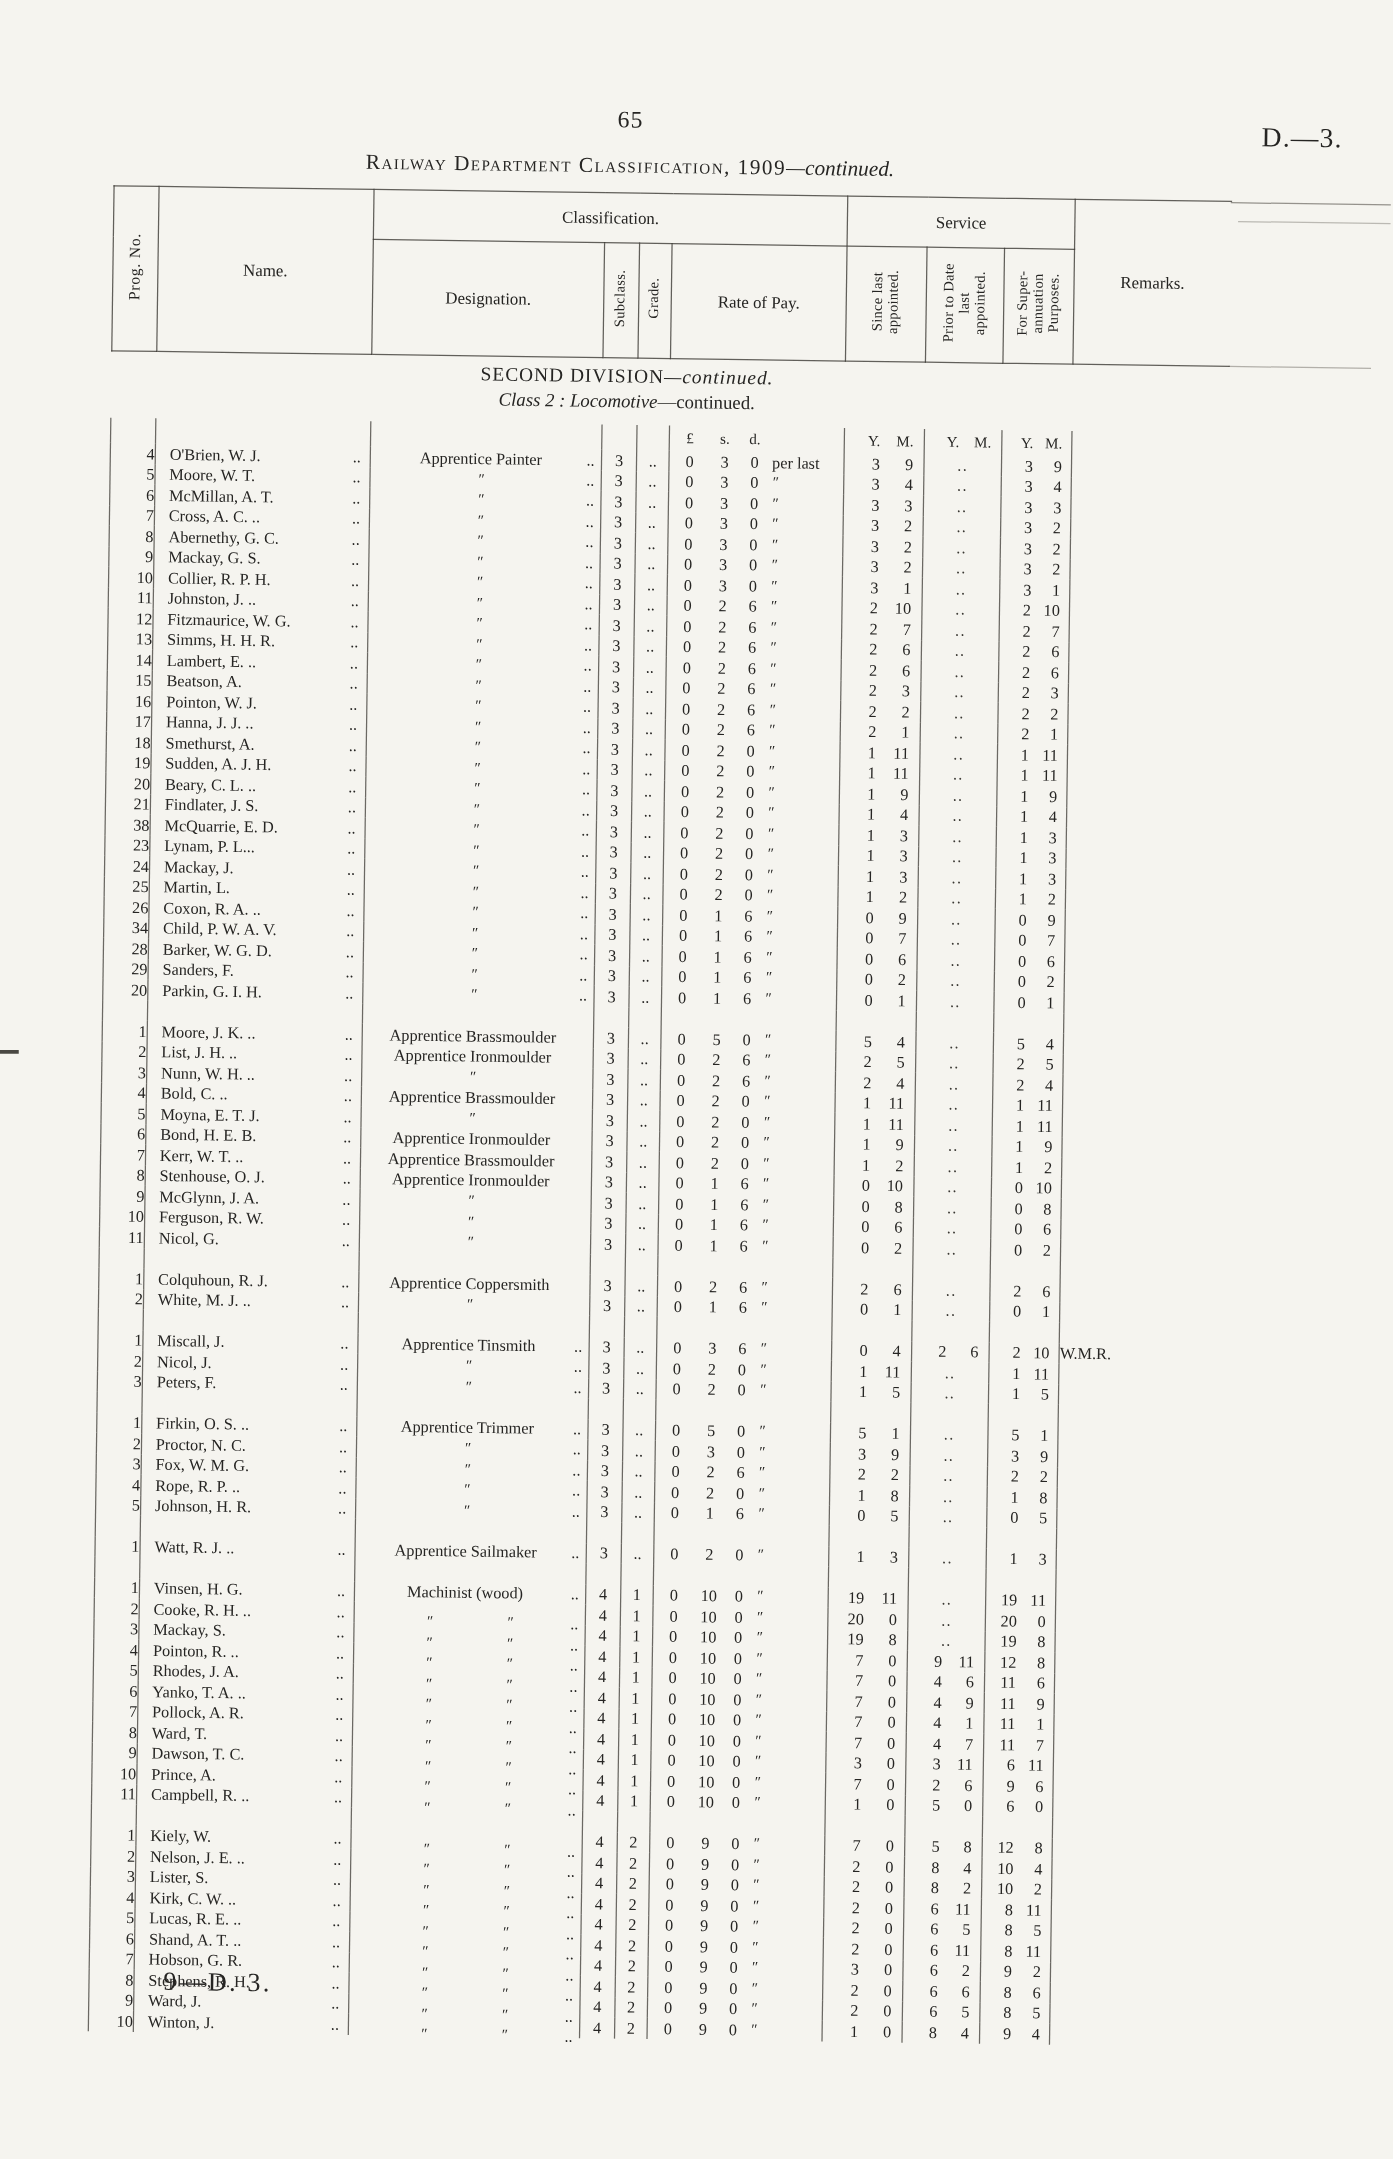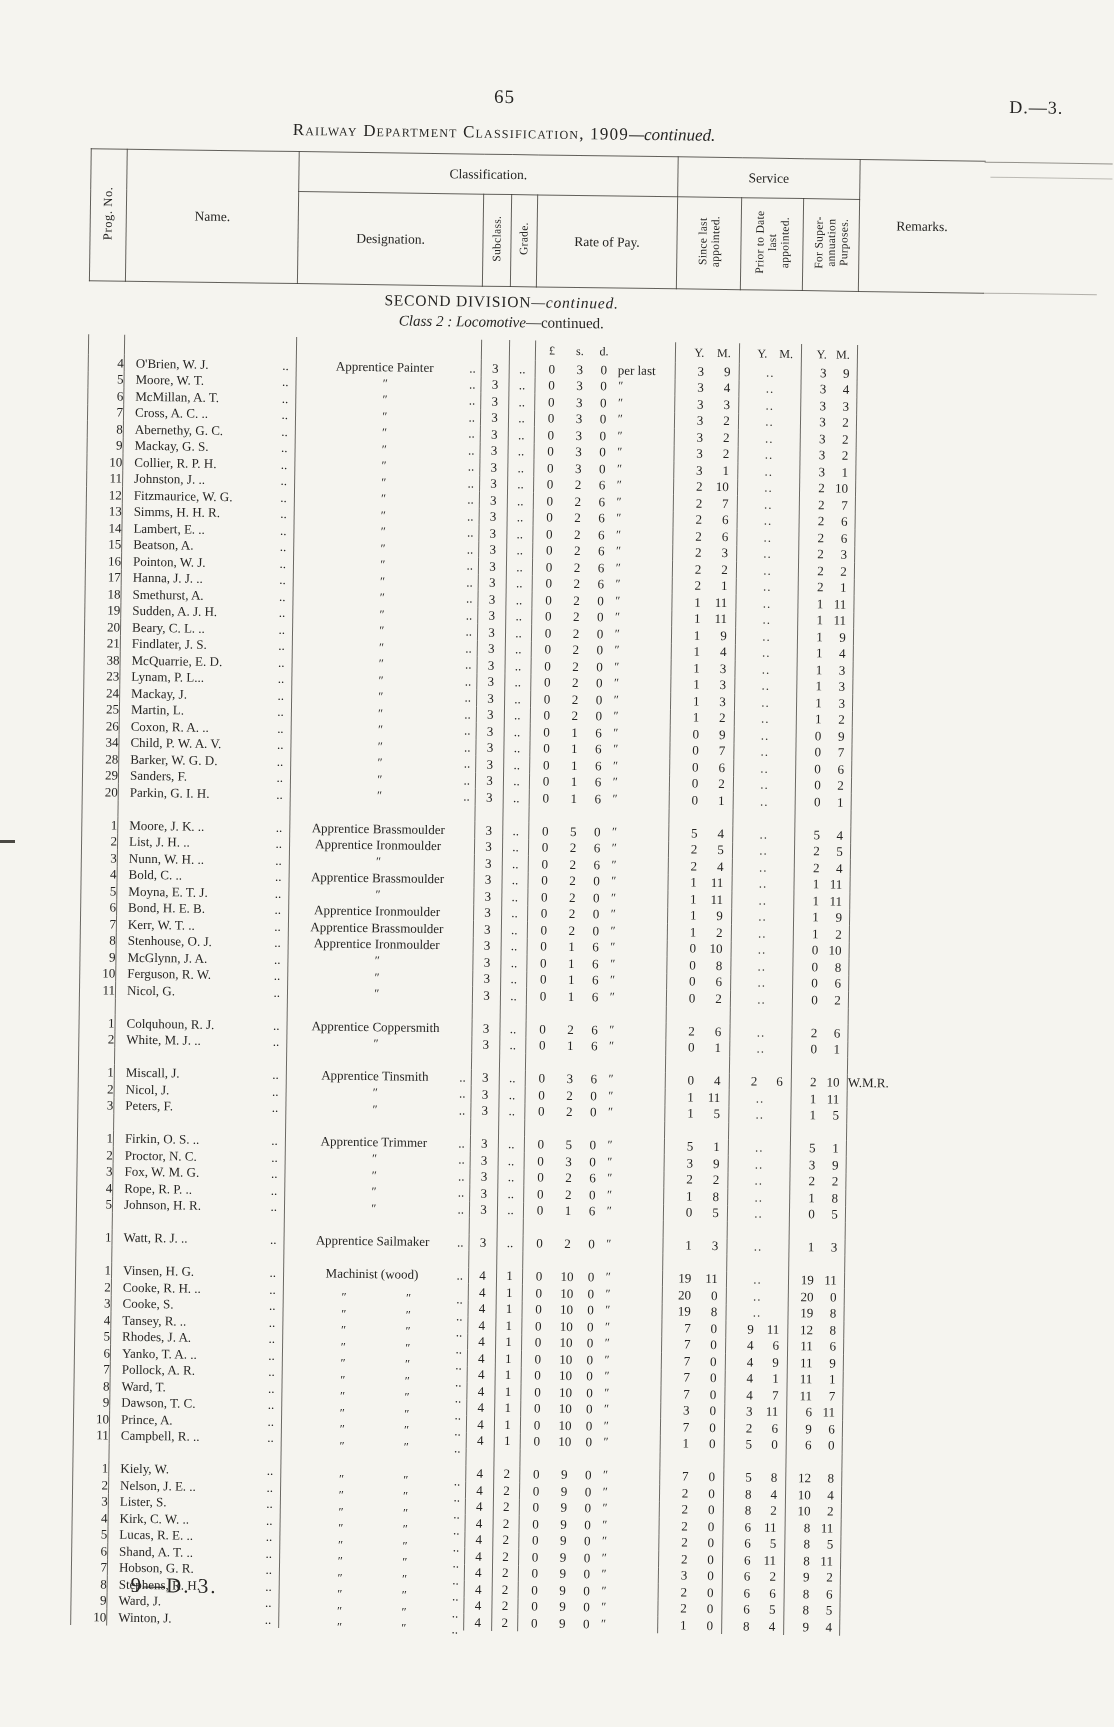--- a/index.html
+++ b/index.html
@@ -6,21 +6,21 @@
   body{
     width:1114px;height:1727px;position:relative;overflow:hidden;
     background:#f5f4ef;
     font-family:"Liberation Serif","DejaVu Serif",serif;
     color:#262523;
   }
   .sheet{position:absolute;left:0;top:0;width:1114px;height:1727px;
     transform:rotate(.8deg);transform-origin:80px 60px;}
   .pagenum{position:absolute;top:80px;left:0;width:1010px;text-align:center;
     font-size:19px;letter-spacing:1px;}
-  .docref{position:absolute;top:84px;left:1010px;font-size:18px;letter-spacing:1px;white-space:nowrap;}
+  .docref{position:absolute;top:84px;left:1010px;font-size:22px;letter-spacing:1px;white-space:nowrap;}
   .title{position:absolute;top:117px;left:0;width:1010px;text-align:center;font-size:17px;}
   .title .sc{font-variant:small-caps;letter-spacing:1.2px;}
   .ital{font-style:italic;}
   
   table{border-collapse:collapse;table-layout:fixed;}
   .tbl{position:absolute;left:92px;}
   .hdr{top:148px;}
   .hdr td{border:1px solid rgba(60,58,52,.8);vertical-align:middle;text-align:center;
     font-size:13.5px;padding:0;}
   .hdr td.norient{border-right:none;}
@@ -2190,21 +2190,21 @@
               <span class="yy">20</span>
               <span class="mm">0</span>
             </div>
           </td>
           <td class="c-rem"></td>
         </tr>
         <tr>
           <td class="c-prog">3</td>
           <td class="c-name">
             <div class="nwrap">
-              <span class="nm">Cooke, S.</span>
+              <span class="nm">Mackay, S.</span>
               <span class="nd">..</span>
             </div>
           </td>
           <td class="c-desig">
             <div class="dwrap">
               <span class="ditto d2a">″</span>
               <span class="ditto d2b">″</span>
               <span class="enddots">..</span>
             </div>
           </td>
@@ -2232,21 +2232,21 @@
               <span class="yy">19</span>
               <span class="mm">8</span>
             </div>
           </td>
           <td class="c-rem"></td>
         </tr>
         <tr>
           <td class="c-prog">4</td>
           <td class="c-name">
             <div class="nwrap">
-              <span class="nm">Tansey, R. ..</span>
+              <span class="nm">Pointon, R. ..</span>
               <span class="nd">..</span>
             </div>
           </td>
           <td class="c-desig">
             <div class="dwrap">
               <span class="ditto d2a">″</span>
               <span class="ditto d2b">″</span>
               <span class="enddots">..</span>
             </div>
           </td>

